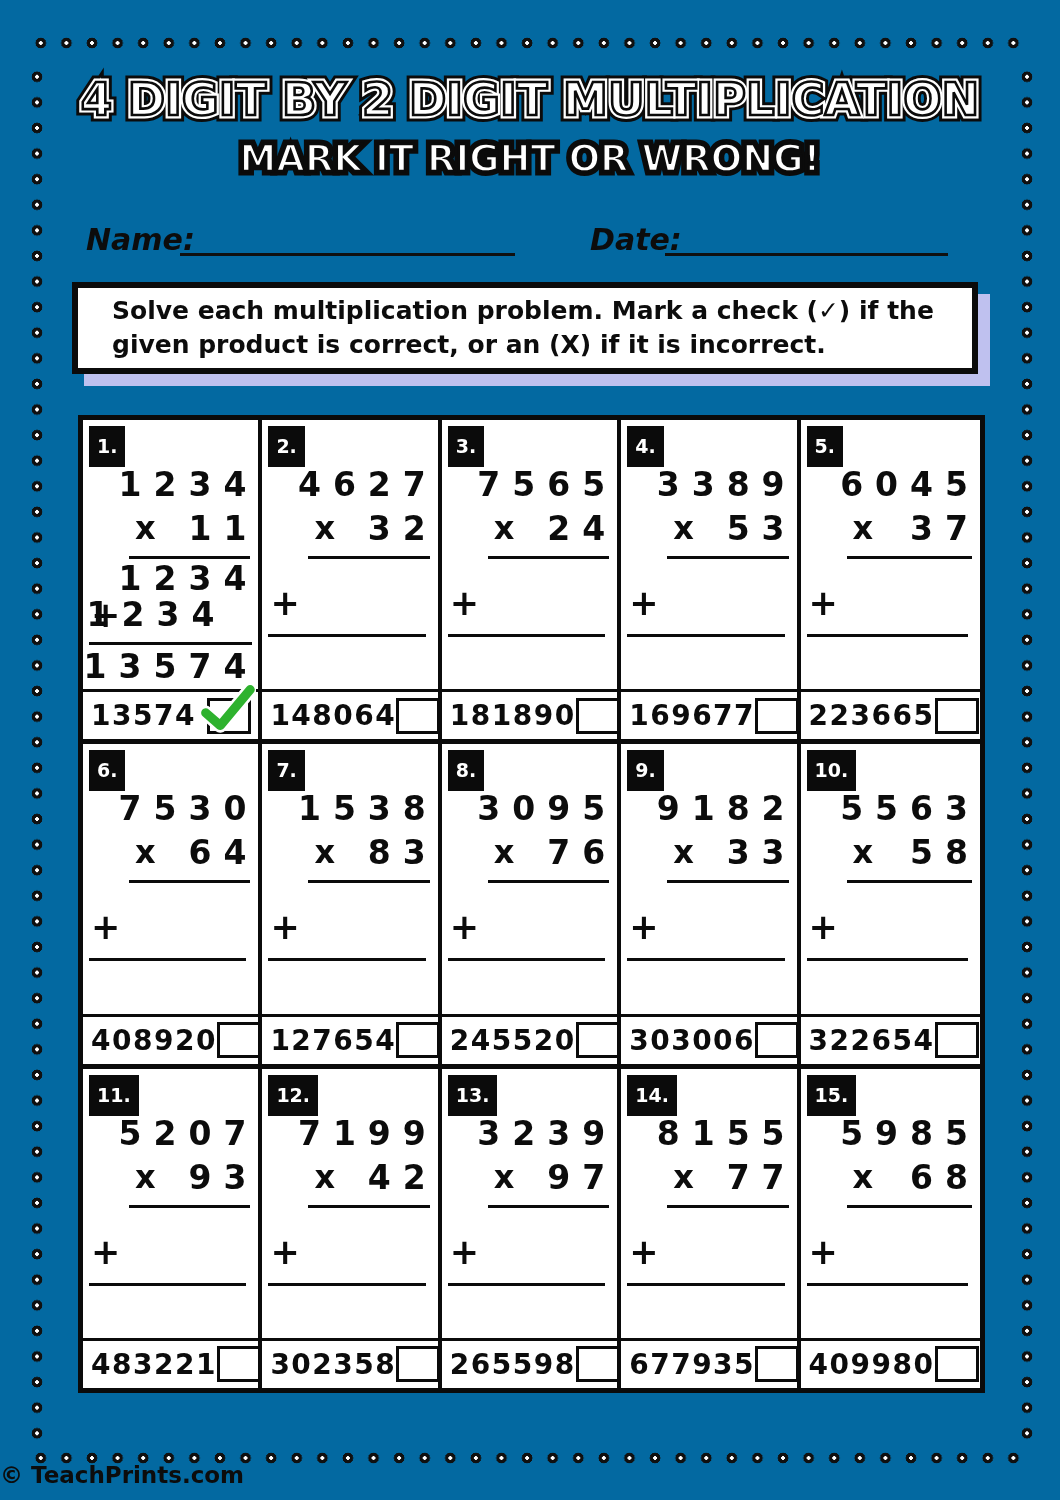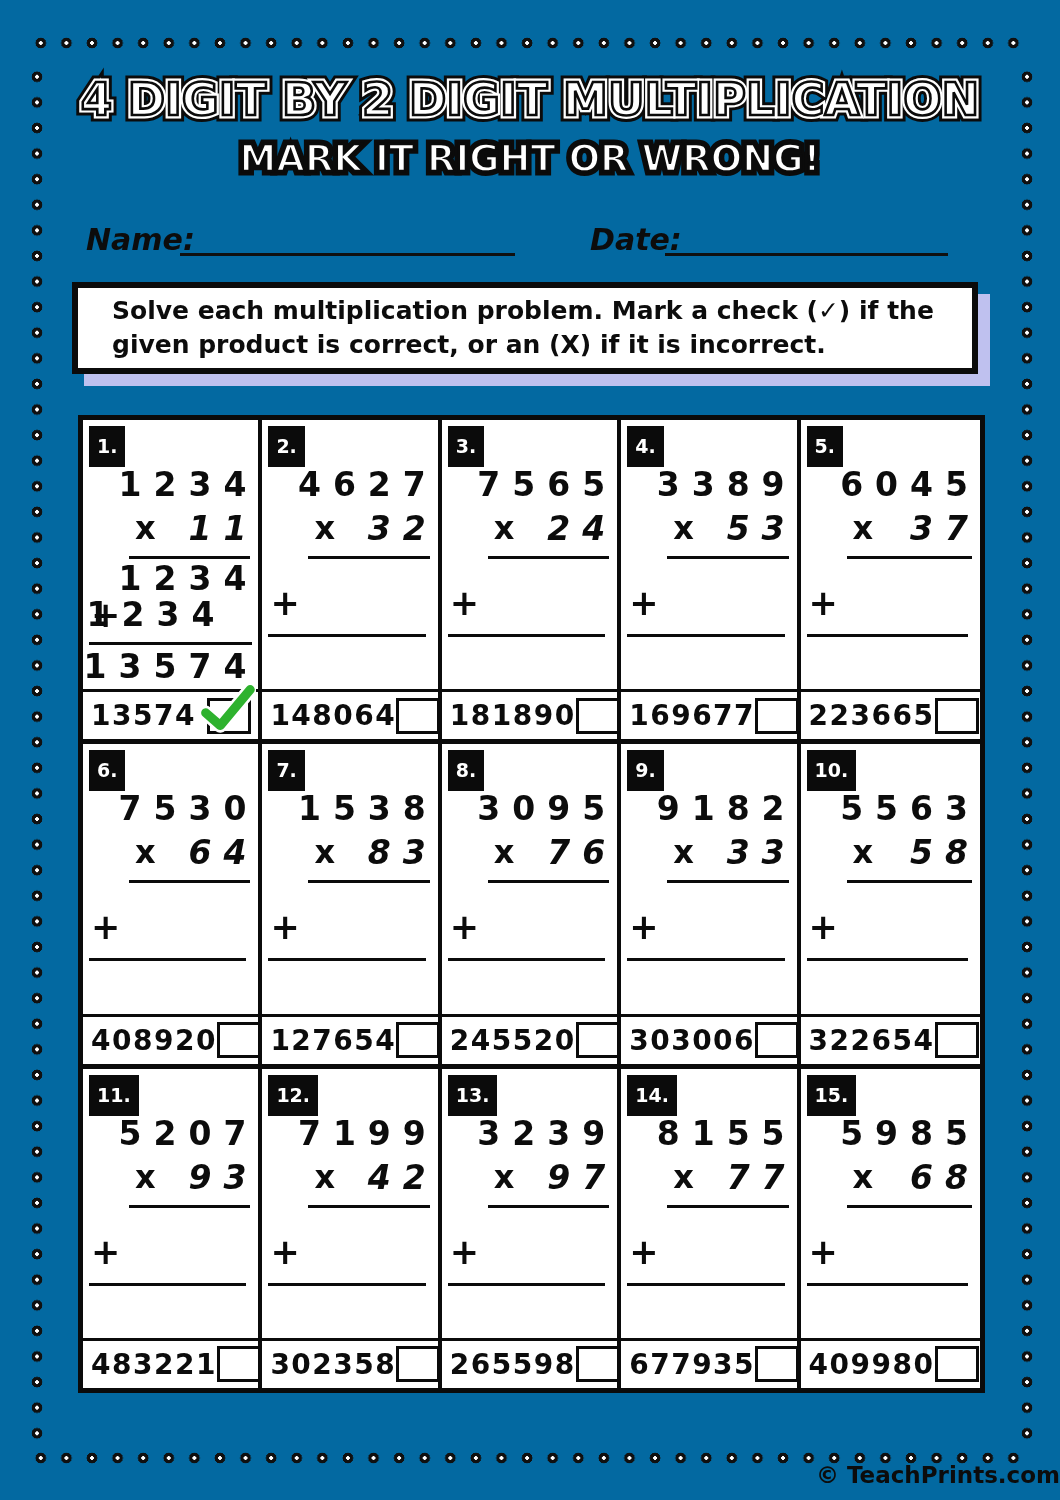--- a/index.html
+++ b/index.html
@@ -54,40 +54,40 @@
   .cell { border-right:4px solid #0b0b0b; display:flex; flex-direction:column; min-width:0; }
   .cell:last-child { border-right:none; }
   .prob { position:relative; flex:1; }
 
   .badge { position:absolute; top:6px; left:6px; background:#0b0b0b; color:#fff;
     font-size:19px; font-weight:700; padding:11px 8px; line-height:1; min-width:36px; text-align:left; }
 
   .num { font-weight:700; line-height:1; font-size:33px; letter-spacing:12px; margin-right:-12px; }
   .m1   { position:absolute; top:48px;  right:12px; }
   .xsym { position:absolute; top:92px;  left:52px; font-size:32px; font-weight:700; line-height:1; }
-  .m2   { position:absolute; top:92px;  right:12px;font-style:italic; }
+  .m2   { position:absolute; top:92px;  right:12px; }
   .mul-line { position:absolute; top:136px; left:46px; right:8px; border-top:3.5px solid #0b0b0b; }
 
   .plus { font-size:35px; font-weight:700; line-height:1; }
   .blankwork .plus { position:absolute; left:8px; top:166px; }
   .addline  { position:absolute; top:214px; left:6px; right:12px; border-top:3px solid #0b0b0b; }
 
   .work .wp1 { position:absolute; top:142px; right:12px; }
   .work .plus { position:absolute; left:8px; top:178px; }
   .work .wp2 { position:absolute; top:178px; right:44px; }
   .work .addline2 { position:absolute; top:222px; left:6px; right:6px; border-top:3.5px solid #0b0b0b; }
   .work .wres { position:absolute; top:230px; right:12px; }
 
   .ans { height:50px; border-top:3px solid #0b0b0b; display:flex; align-items:center;
     justify-content:space-between; padding:0 7px 0 8px; }
   .ansnum { font-size:28px; font-weight:700; letter-spacing:1.5px; white-space:nowrap; }
   .checkbox { position:relative; width:44px; height:36px; border:3.5px solid #0b0b0b; background:#fff; flex:0 0 auto; }
   .checkmark { position:absolute; top:-17px; right:-8px; width:58px; height:50px; }
 
-  .footer { position:absolute; top:1462px; left:0; right:0; text-align:right;
+  .footer { position:absolute; top:1462px; left:0; right:0; text-align:left;
     font-size:23px; font-weight:700; }
 </style>
 </head>
 <body>
 
 <div class="page">
 
   <div class="dots-h" id="dots-top"></div>
   <div class="dots-h" id="dots-bottom"></div>
   <div class="dots-v" id="dots-left"></div>

